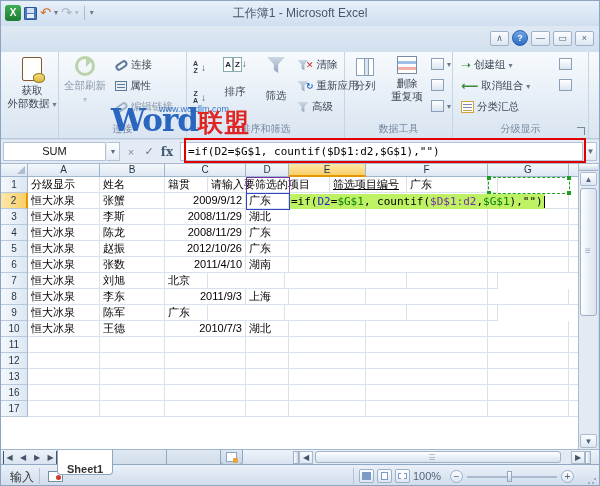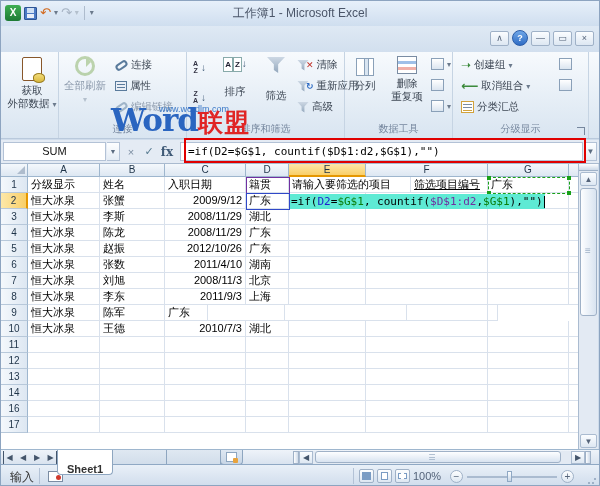--- a/index.html
+++ b/index.html
@@ -106,21 +106,21 @@
   .rhdr.sel{background:linear-gradient(90deg,#fde8a9,#f9cf68);border-right:2px solid #e59700}
   .cell{height:16px;border-right:1px solid #d9e1ec;border-bottom:1px solid #d9e1ec;padding:0 3px;
         font-size:11px;line-height:15px;white-space:nowrap;overflow:hidden;flex:none;color:#000}
   .cell.num{text-align:right}
   .cell.uline{text-decoration:underline}
   .ov{position:absolute;pointer-events:none;z-index:30}
   #ov-d1{left:245px;top:176px;width:44px;height:17px;border:1px solid #7030a0}
   #ov-d2{left:245px;top:192px;width:44px;height:17px;border:1px solid #3048c8}
   #ov-g1{left:487px;top:176px;width:82px;height:17px;border:1px dashed #18a018}
   .hndl{position:absolute;width:4px;height:4px;background:#18a018}
-  #ov-e2{position:absolute;left:289px;top:193px;height:15px;background:#5eead4;z-index:31;display:flex;
+  #ov-e2{position:absolute;left:289px;top:193px;height:15px;background:#bef264;z-index:31;display:flex;
          align-items:center;white-space:nowrap;font-family:"DejaVu Sans Mono","Liberation Mono",monospace;font-size:11px;padding-left:1px}
   .cursorbar{display:inline-block;width:1px;height:12px;background:#000;margin-left:1px}
   
   .vscroll{position:absolute;right:1px;top:163px;width:20px;height:285px;background:#e3eaf3;border-left:1px solid #aabbd0}
   .vs-split{height:7px;background:linear-gradient(#fdfeff,#cdd9e8);border-bottom:1px solid #9fb1c7}
   .vs-btn{height:14px;text-align:center;font-size:8px;color:#55647a;line-height:14px;
           background:linear-gradient(#fbfdff,#dde7f2);border:1px solid #aabbd0;border-radius:2px;margin:1px}
   .vs-thumb{position:absolute;left:1px;top:24px;width:17px;height:128px;border:1px solid #9fb1c7;border-radius:3px;
             background:linear-gradient(90deg,#fdfeff,#d8e3f0)}
   .vs-thumb:after{content:"≡";position:absolute;left:4px;top:56px;color:#9fb1c7;font-size:10px}
@@ -343,21 +343,20 @@
         <div class="hcell sel" style="width: 77px;">E</div>
         <div class="hcell" style="width: 122px;">F</div>
         <div class="hcell" style="width: 81px;">G</div>
         <div class="hcell" style="width: 10px;"></div>
       </div>
     <div>
         <div class="grow">
           <div class="rhdr">1</div>
           <div class="cell" style="width: 72px;">分级显示</div>
           <div class="cell" style="width: 65px;">姓名</div>
-          <div class="cell" style="width: 81px;">入职日期</div>
           <div class="cell" style="width: 43px;">籍贯</div>
           <div class="cell" style="width: 122px;">请输入要筛选的项目</div>
           <div class="cell uline" style="width: 77px;">筛选项目编号</div>
           <div class="cell" style="width: 81px;">广东</div>
           <div class="cell" style="width: 10px;"></div>
         </div>
         <div class="grow">
           <div class="rhdr sel">2</div>
           <div class="cell" style="width: 72px;">恒大冰泉</div>
           <div class="cell" style="width: 65px;">张蟹</div>
@@ -409,21 +408,20 @@
           <div class="cell" style="width: 43px;">湖南</div>
           <div class="cell" style="width: 77px;"></div>
           <div class="cell" style="width: 122px;"></div>
           <div class="cell" style="width: 81px;"></div>
           <div class="cell" style="width: 10px;"></div>
         </div>
         <div class="grow">
           <div class="rhdr">7</div>
           <div class="cell" style="width: 72px;">恒大冰泉</div>
           <div class="cell" style="width: 65px;">刘旭</div>
-          <div class="cell num" style="width: 81px;">2008/11/3</div>
           <div class="cell" style="width: 43px;">北京</div>
           <div class="cell" style="width: 77px;"></div>
           <div class="cell" style="width: 122px;"></div>
           <div class="cell" style="width: 81px;"></div>
           <div class="cell" style="width: 10px;"></div>
         </div>
         <div class="grow">
           <div class="rhdr">8</div>
           <div class="cell" style="width: 72px;">恒大冰泉</div>
           <div class="cell" style="width: 65px;">李东</div>
@@ -472,31 +470,20 @@
           <div class="cell" style="width: 65px;"></div>
           <div class="cell" style="width: 81px;"></div>
           <div class="cell" style="width: 43px;"></div>
           <div class="cell" style="width: 77px;"></div>
           <div class="cell" style="width: 122px;"></div>
           <div class="cell" style="width: 81px;"></div>
           <div class="cell" style="width: 10px;"></div>
         </div>
         <div class="grow">
           <div class="rhdr">13</div>
-          <div class="cell" style="width: 72px;"></div>
-          <div class="cell" style="width: 65px;"></div>
-          <div class="cell" style="width: 81px;"></div>
-          <div class="cell" style="width: 43px;"></div>
-          <div class="cell" style="width: 77px;"></div>
-          <div class="cell" style="width: 122px;"></div>
-          <div class="cell" style="width: 81px;"></div>
-          <div class="cell" style="width: 10px;"></div>
-        </div>
-        <div class="grow">
-          <div class="rhdr">14</div>
           <div class="cell" style="width: 72px;"></div>
           <div class="cell" style="width: 65px;"></div>
           <div class="cell" style="width: 81px;"></div>
           <div class="cell" style="width: 43px;"></div>
           <div class="cell" style="width: 77px;"></div>
           <div class="cell" style="width: 122px;"></div>
           <div class="cell" style="width: 81px;"></div>
           <div class="cell" style="width: 10px;"></div>
         </div>
         <div class="grow">

